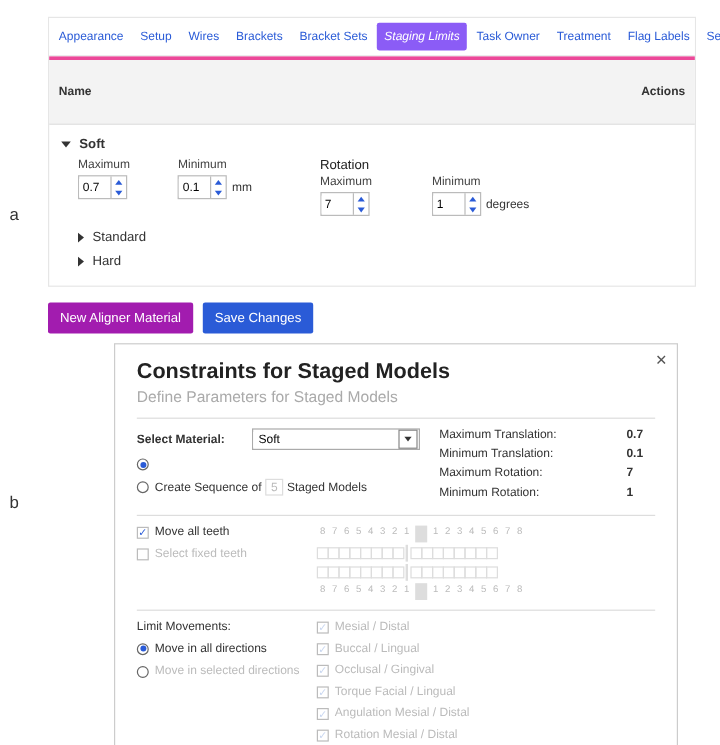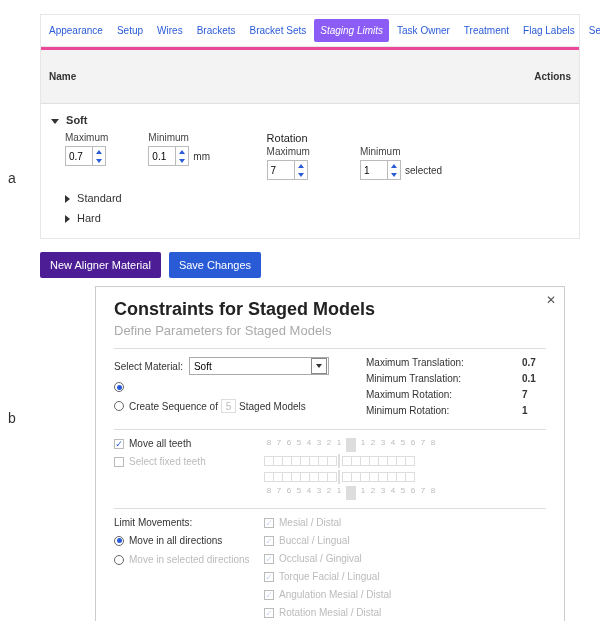--- a/index.html
+++ b/index.html
@@ -30,36 +30,36 @@
   .spinner { display: inline-flex; align-items: center; border: 1px solid #bbb; height: 20px; background: #fff; }
   .spinner input { width: 26px; border: none; padding: 2px 3px; font-size: 10px; text-align: left; outline: none; }
   .spinner .updown { display: flex; flex-direction: column; border-left: 1px solid #bbb; }
   .spinner .arrow { width: 12px; height: 9px; display: flex; align-items: center; justify-content: center; cursor: pointer; }
   .arrow-up, .arrow-down { width: 0; height: 0; }
   .arrow-up { border-left: 3px solid transparent; border-right: 3px solid transparent; border-bottom: 4px solid #2a5bd7; }
   .arrow-down { border-left: 3px solid transparent; border-right: 3px solid transparent; border-top: 4px solid #2a5bd7; }
   .unit { font-size: 10px; color: #333; }
   .btnbar { position: absolute; left: 40px; top: 252px; display: flex; gap: 8px; }
   .btn { border: none; color: #fff; padding: 7px 10px; font-size: 11px; cursor: pointer; border-radius: 2px; }
-  .btn.green { background: #4c1d95; text-align: center; }
+  .btn.green { background: #a21caf; text-align: center; }
   .btn.blue { background: #2a5bd7; }
   
   .dialog { position: absolute; left: 95px; top: 286px; width: 470px; border: 1px solid #ccc; background: #fff; padding: 12px 18px 14px 18px; }
   .dialog .close { position: absolute; right: 8px; top: 6px; font-size: 12px; color: #555; cursor: pointer; }
   .dialog h2 { margin: 0 0 3px 0; font-size: 18px; color: #222; }
   .dialog .subtitle { color: #aaa; font-size: 13px; font-weight: normal; margin-bottom: 10px; }
   .dialog .hr { border-top: 1px solid #ddd; margin: 8px 0; }
   .dlg-top { display: flex; }
   .dlg-left { flex: 1; }
   .dlg-right { flex: 0 0 180px; font-size: 10px; color: #333; }
   .dlg-right .kv { display: flex; margin-bottom: 5px; }
   .dlg-right .kv .k { flex: 1; }
   .dlg-right .kv .v { font-weight: bold; width: 24px; text-align: left; }
   .field-row { display: flex; align-items: center; margin-bottom: 7px; font-size: 10px; color: #333; }
-  .field-row .lbl { margin-right: 6px; }
+  .field-row .lbl { margin-right: 23px; font-weight: bold; }
   .select-box { display: inline-flex; align-items: center; border: 1px solid #aaa; height: 18px; background: #fff; }
   .select-box input { width: 120px; border: none; padding: 1px 4px; font-size: 10px; outline: none; }
   .select-box .dd-btn { width: 16px; height: 16px; border: 1px solid #888; margin: 0 1px; display: flex; align-items: center; justify-content: center; cursor: pointer; }
   .radio { width: 10px; height: 10px; border: 1px solid #666; border-radius: 50%; margin-right: 5px; display: inline-flex; align-items: center; justify-content: center; }
   .radio.sel::after { content: ""; width: 5px; height: 5px; background: #2a5bd7; border-radius: 50%; }
   .check { width: 10px; height: 10px; border: 1px solid #bbb; margin-right: 5px; display: inline-flex; align-items: center; justify-content: center; color: #2a5bd7; font-size: 9px; }
   .check.on::after { content: "✓"; }
   .check.faded { color: #c8d6f0; }
   .num-ghost { display: inline-block; border: 1px solid #ddd; color: #bbb; padding: 0 4px; font-size: 10px; height: 14px; line-height: 14px; }
   .teeth-grid { display: flex; flex-direction: column; gap: 2px; font-size: 8px; color: #bbb; }
@@ -178,21 +178,21 @@
                   <input value="1" style="">
                   <div class="updown">
                       <div class="arrow">
                         <div class="arrow-up"></div>
                       </div>
                       <div class="arrow">
                         <div class="arrow-down"></div>
                       </div>
                     </div>
                 </div>
-                <span class="unit">selected</span>
+                <span class="unit">degrees</span>
               </div>
             </div>
           </div>
         </div>
       </div>
       <div class="row-item" style="padding-left:14px">
         <span class="caret right"></span>
         <span>Standard</span>
       </div>
       <div class="row-item" style="padding-left:14px">

